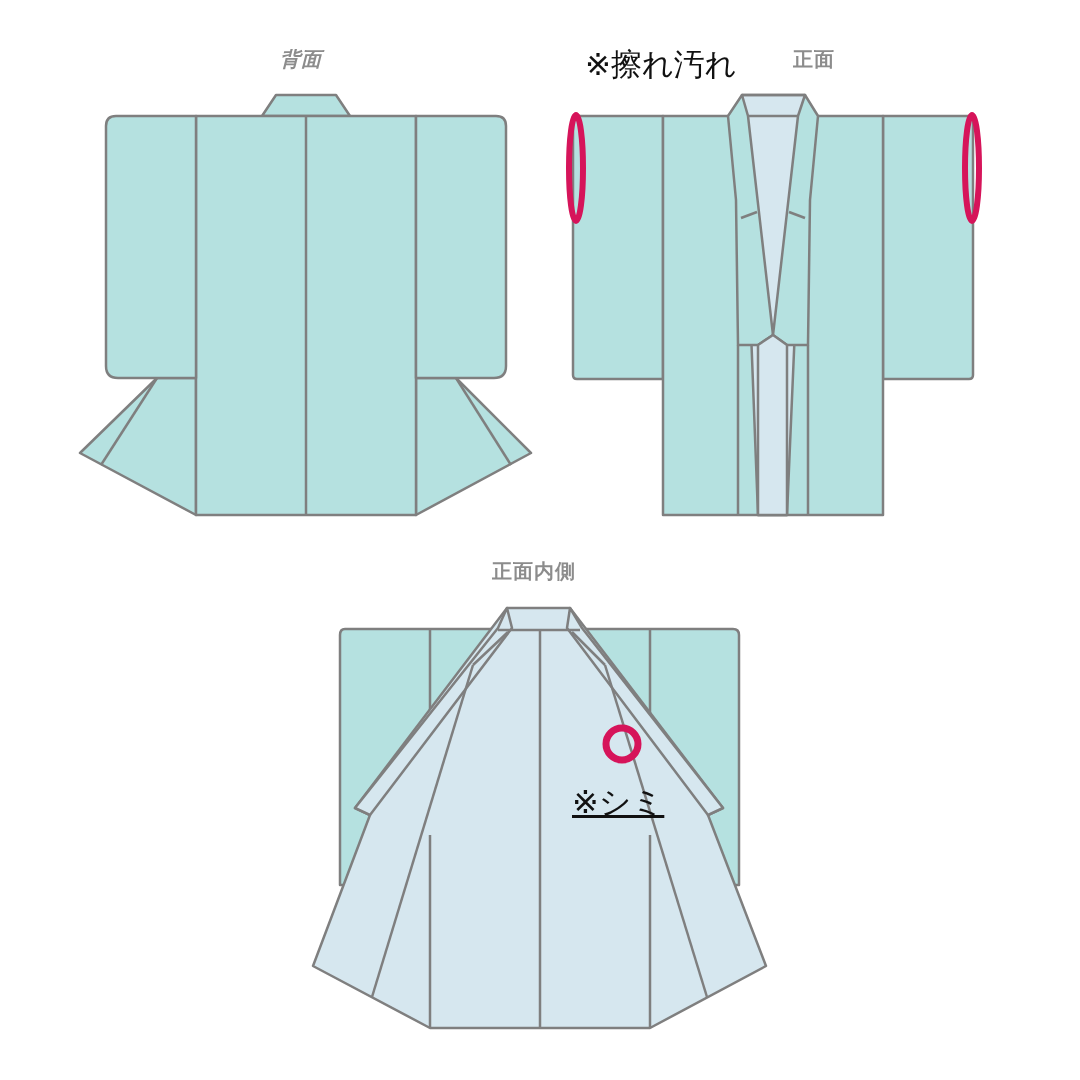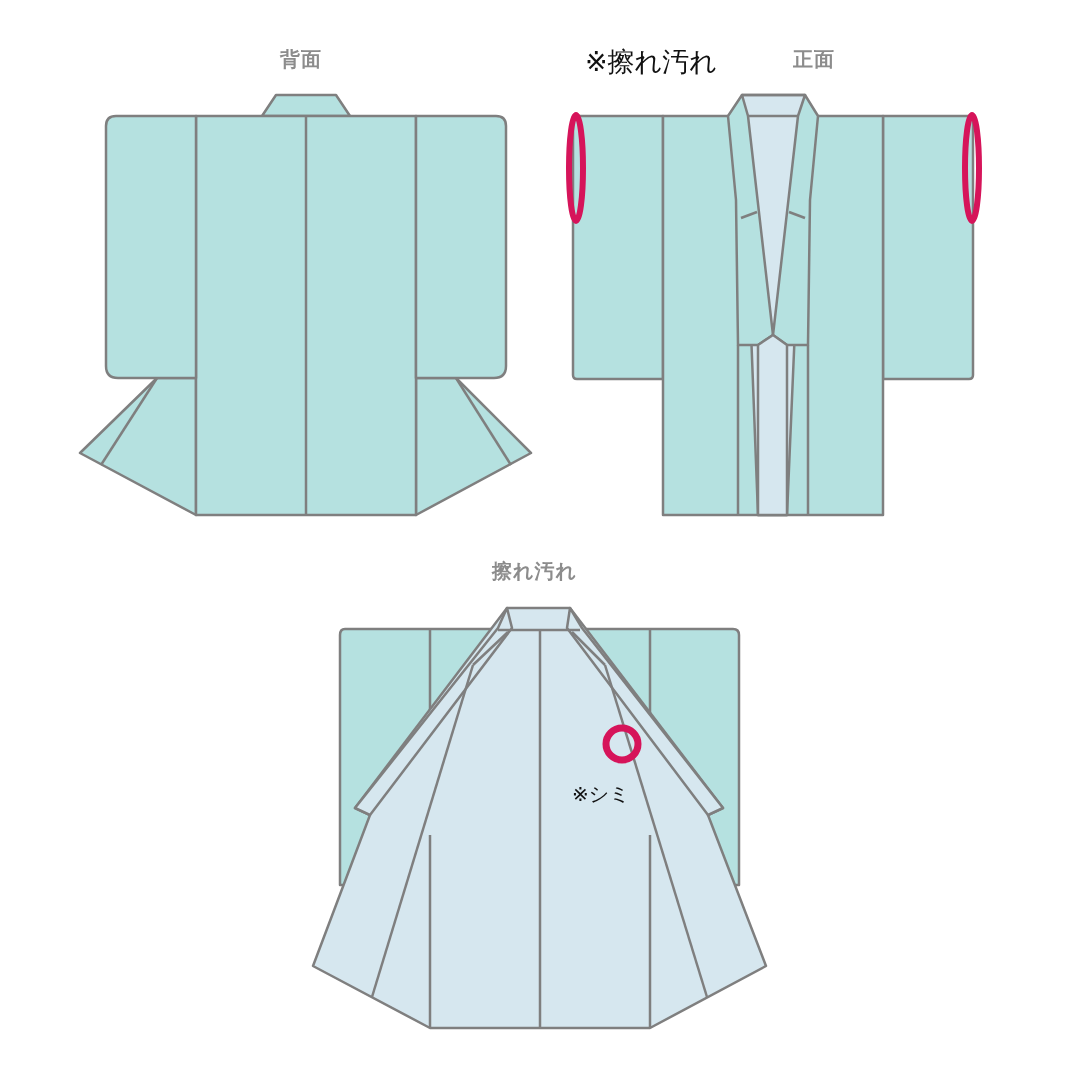--- a/index.html
+++ b/index.html
@@ -1,20 +1,20 @@
 <!DOCTYPE html>
 <html><head>
   <meta charset="utf-8">
   <style>
     html, body { margin: 0; padding: 0; background: #ffffff; }
     body { width: 1080px; height: 1080px; position: relative; overflow: hidden; font-family: "DejaVu Sans", sans-serif; }
     svg { position: absolute; left: 0; top: 0; }
     .label { position: absolute; font-weight: bold; color: #8c8c8c; font-size: 20px; letter-spacing: 1px; white-space: nowrap; }
-    .note { position: absolute; color: #111111; font-size: 27px; white-space: nowrap; text-align: right; }
-    .note-small { position: absolute; color: #111111; font-size: 20px; white-space: nowrap; }
+    .note { position: absolute; color: #111111; font-size: 31px; white-space: nowrap; text-align: right; }
+    .note-small { position: absolute; color: #111111; font-size: 32px; white-space: nowrap; text-decoration: underline; }
   </style>
 </head>
 <body>
 
 <svg width="1080" height="1080" viewBox="0 0 1080 1080">
   <g stroke="#7f7f7f" stroke-width="2.5" stroke-linejoin="round" fill="#b5e1e0">
 
     <g>
 
       <polygon points="262,116 276,95 336,95 350,116"></polygon>
@@ -78,17 +78,17 @@
     </g>
   </g>
 
   <g fill="none" stroke="#d6145a">
     <ellipse cx="576" cy="168" rx="7" ry="53" stroke-width="6"></ellipse>
     <ellipse cx="972" cy="168" rx="7" ry="53" stroke-width="6"></ellipse>
     <circle cx="622" cy="744" r="16" stroke-width="7"></circle>
   </g>
 </svg>
 
-<div class="label" style="left:280px; top:46px;">背面</div>
+<div class="label" style="left:280px; top:46px;font-style:italic;">背面</div>
 <div class="note" style="left:585px; top:44px;">※擦れ汚れ</div>
 <div class="label" style="left:793px; top:46px;">正面</div>
-<div class="label" style="left:492px; top:558px;">擦れ汚れ</div>
+<div class="label" style="left:492px; top:558px;">正面内側</div>
 <div class="note-small" style="left:572px; top:781px;">※シミ</div>
 
 </body></html>

